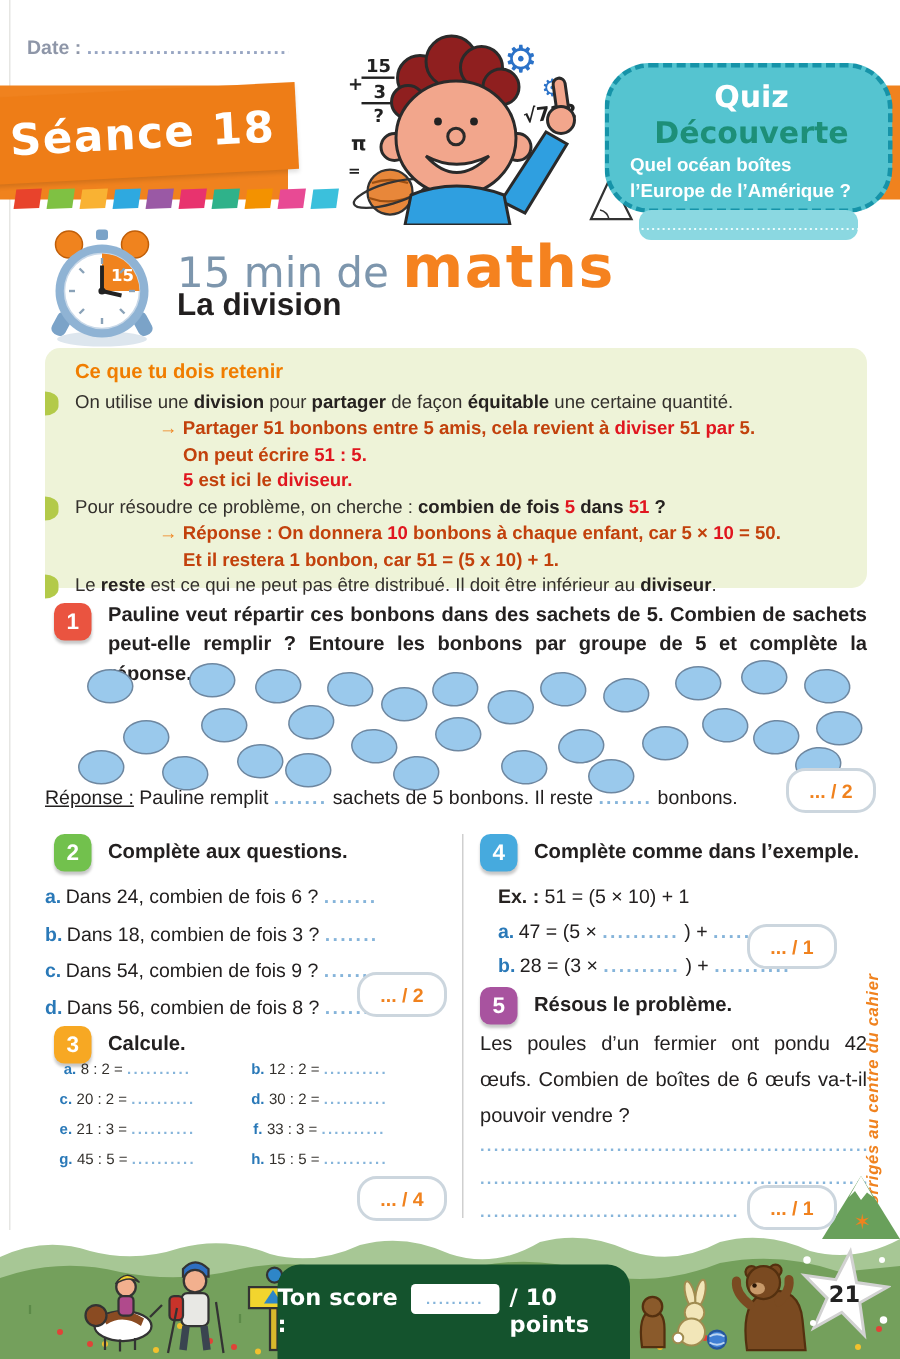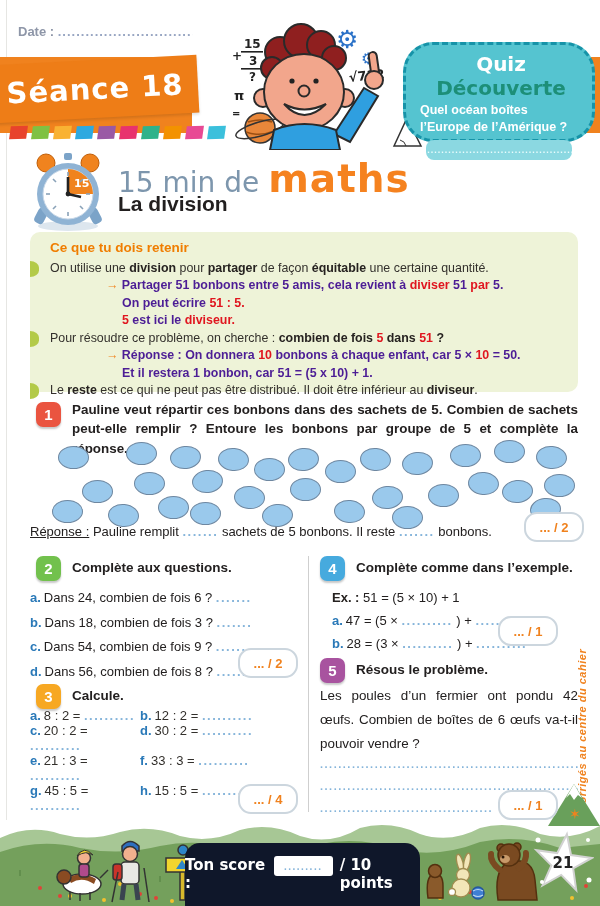--- a/index.html
+++ b/index.html
@@ -36,21 +36,21 @@
 
   
   .ret-box{position:absolute;left:30px;top:232px;width:548px;height:160px;background:#eef3d8;border-radius:10px;
            box-sizing:border-box;padding:7px 12px 6px 20px;font-size:12.4px;line-height:1.33;}
   .ret-title{color:#f07d00;font-weight:800;font-size:13.5px;margin-bottom:3px;}
   .ret-p{position:relative;margin:1px 0;}
   .ind1{margin-left:56px;}
   .ind2{margin-left:72px;}
   .leaf{position:absolute;left:-20px;top:1px;width:9px;height:16px;background:#b3ca49;border-radius:0 14px 14px 0/0 10px 10px 0;}
   .sg-b{font-weight:bold;color:#262220;}
-  .sg-blue{font-weight:bold;color:#4c1d95;}
+  .sg-blue{font-weight:bold;color:#c2410c;}
   .sg-red{font-weight:bold;color:#e0161f;}
   .sg-arrow{font-weight:bold;color:#f0831e;}
   .sg-dots{color:#85b4da;font-weight:bold;letter-spacing:1.5px;}
   .sg-u{text-decoration:underline;}
 
   
   .badge-num{position:absolute;width:25px;height:25px;border-radius:7px;color:#fff;font-weight:800;font-size:15px;
              display:flex;align-items:center;justify-content:center;box-shadow:0 2px 2px rgba(0,0,0,.22);}
   .ex-title{position:absolute;font-size:13.5px;font-weight:800;color:#232020;}
   .statement{position:absolute;left:72px;top:400px;width:506px;font-size:13.4px;font-weight:bold;color:#232020;
@@ -58,34 +58,34 @@
   .candy-field{position:absolute;left:30px;top:438px;width:548px;height:86px;}
   .candy{position:absolute;width:31px;height:23px;background:#9ac9ec;border:1.5px solid #6e87a0;border-radius:50%;box-sizing:border-box;}
   .candy:nth-child(3n){transform:rotate(-6deg);}
   .candy:nth-child(4n){transform:rotate(5deg);}
   .response-line{position:absolute;left:30px;top:524px;font-size:13px;color:#232020;}
   .score-badge{position:absolute;width:56px;height:26px;background:#fff;border:2.5px solid #ccd6de;border-radius:13px;
                display:flex;align-items:center;justify-content:center;color:#f0821e;font-weight:800;font-size:13px;z-index:3;}
   .q-item{font-size:13px;color:#232020;margin-bottom:9.5px;}
   .q-letter{color:#2a79b8;font-weight:800;margin-right:3px;}
   .divider{position:absolute;left:308px;top:556px;width:1px;height:256px;background:#cfcfcf;}
-  .calc-grid{position:absolute;left:30px;top:708px;width:256px;display:grid;grid-template-columns:110px 1fr;font-size:13px;}
+  .calc-grid{position:absolute;left:30px;top:708px;width:256px;display:grid;grid-template-columns:110px 1fr;row-gap:9px;font-size:10px;text-align:center;}
   .ex4-line{font-size:13px;color:#232020;margin-bottom:8px;padding-left:12px;}
   .ex5-text{position:absolute;left:320px;top:684px;width:258px;font-size:13.4px;color:#232020;line-height:1.8;text-align:justify;}
   .dots-line{position:absolute;color:#85b4da;font-weight:bold;font-size:11px;letter-spacing:1.5px;overflow:hidden;white-space:nowrap;height:14px;}
   .side-note{position:absolute;left:576px;top:636px;height:176px;writing-mode:vertical-rl;transform:rotate(180deg);
              color:#f0821e;font-weight:800;font-size:11px;font-style:italic;letter-spacing:.5px;}
   .side-star{position:absolute;left:569px;top:806px;color:#f0831e;font-size:14px;z-index:5;}
 
   
   .mountain{position:absolute;left:548px;top:782px;z-index:0;}
   .footer-hills{position:absolute;left:0;top:816px;width:600px;height:90px;z-index:1;}
   .hikers{position:absolute;left:52px;top:824px;z-index:2;}
   .animals{position:absolute;left:420px;top:828px;z-index:2;}
-  .score-box{position:absolute;left:185px;top:843px;width:235px;height:63px;background:#0f172a;border-radius:15px 15px 0 0;z-index:3;
+  .score-box{position:absolute;left:185px;top:843px;width:235px;height:63px;background:#14532d;border-radius:15px 15px 0 0;z-index:3;
              display:flex;align-items:flex-start;justify-content:center;padding-top:13px;box-sizing:border-box;gap:7px;}
   .score-box .lbl{font-family:"DejaVu Sans",sans-serif;color:#fff;font-weight:800;font-size:15px;}
   .score-input{width:66px;height:20px;background:#fff;border-radius:3px;display:flex;align-items:center;justify-content:center;
                color:#85b4da;font-weight:bold;font-size:10px;letter-spacing:1.5px;overflow:hidden;}
   .page-star{position:absolute;left:532px;top:828px;z-index:4;}
 </style>
 </head>
 <body>
 
 <div id="page">

